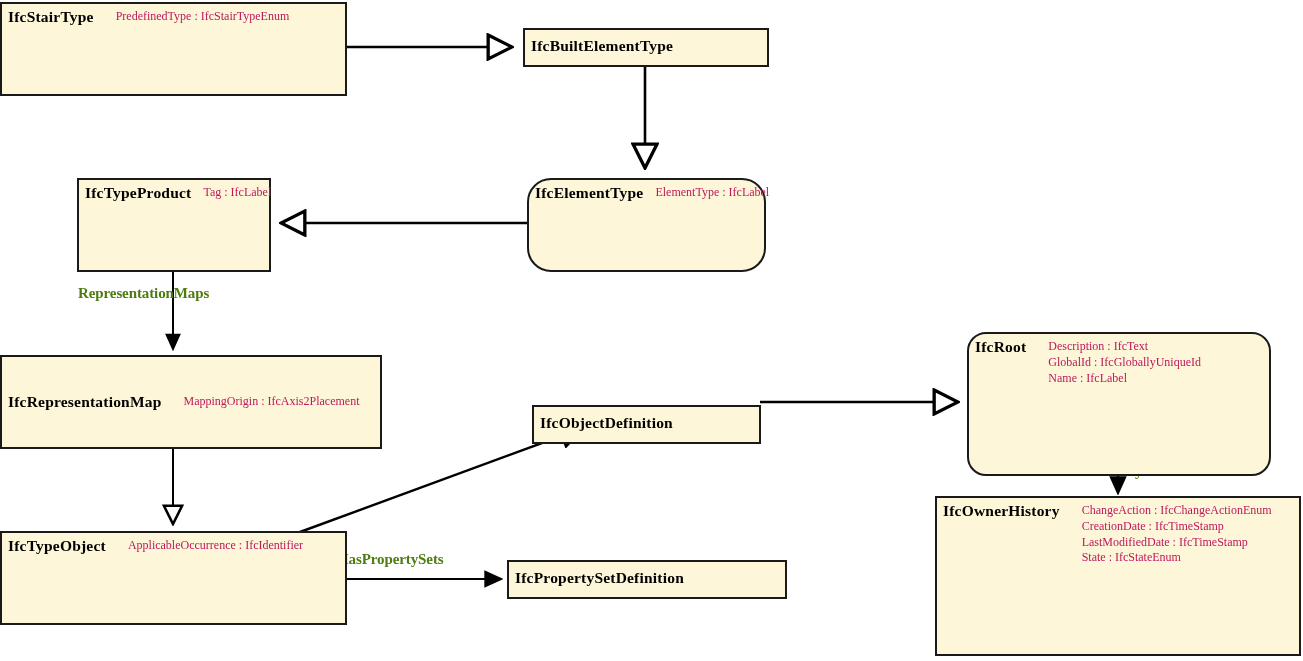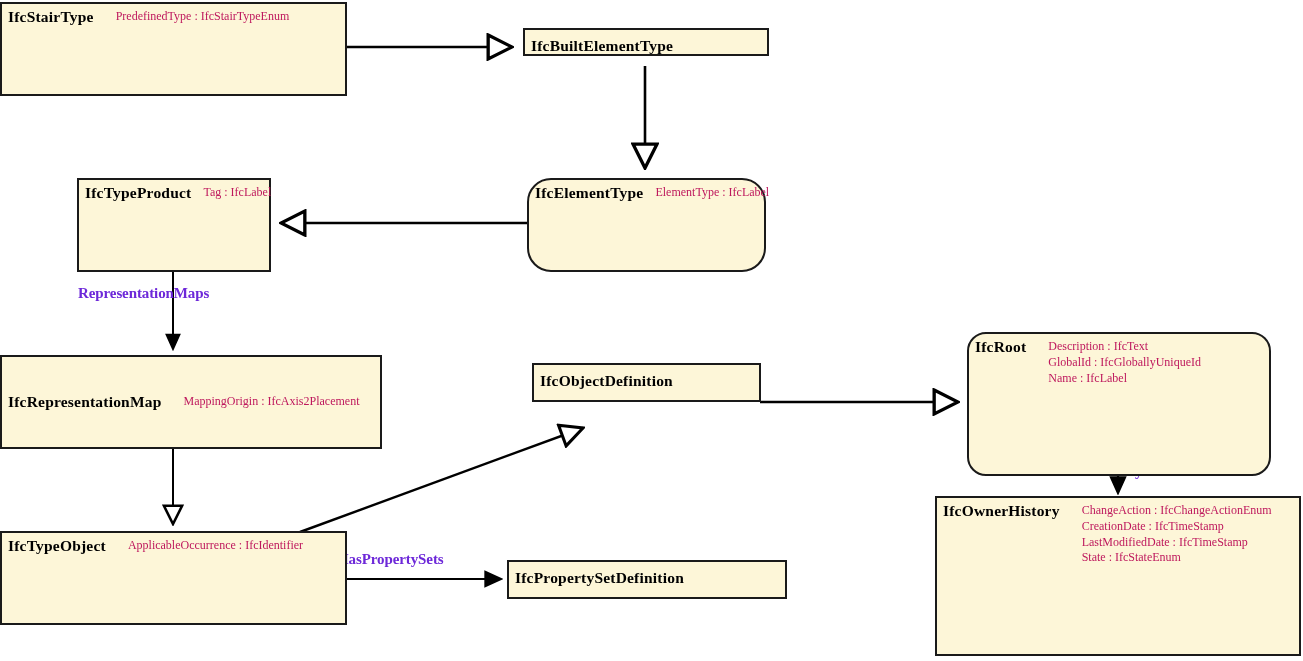--- a/index.html
+++ b/index.html
@@ -40,21 +40,21 @@
   .uml-attr{white-space:nowrap;}
   .uml-ops{
     min-height:19px;
     padding:2px 10px;
   }
 
   .edge-label{
     position:absolute;
     font-size:15px;
     font-weight:bold;
-    color:#6d28d9;
+    color:#4d7c0f;
     white-space:nowrap;
     letter-spacing:-0.1px;
   }
 </style>
 </head>
 <body>
 
 <div id="canvas">
 
   <svg class="edges" viewBox="0 0 1303 661">
@@ -95,21 +95,21 @@
   <div class="uml-class" style="left:0px;top:2px;width:347px;height:94px;">
     <div class="uml-name">IfcStairType</div>
     <div class="uml-sep"></div>
     <div class="uml-attrs">
       <div class="uml-attr">PredefinedType : IfcStairTypeEnum</div>
     </div>
     <div class="uml-sep"></div>
     <div class="uml-ops"></div>
   </div>
 
-  <div class="uml-class" style="left:523px;top:28px;width:246px;height:28px;">
+  <div class="uml-class" style="left:523px;top:28px;width:246px;height:39px;">
     <div class="uml-name" style="padding-top:7px;">IfcBuiltElementType</div>
   </div>
 
   <div class="uml-class" style="left:77px;top:178px;width:194px;height:94px;">
     <div class="uml-name">IfcTypeProduct</div>
     <div class="uml-sep"></div>
     <div class="uml-attrs" style="text-align:center;padding-left:6px;padding-right:6px;">
       <div class="uml-attr">Tag : IfcLabel</div>
     </div>
     <div class="uml-sep"></div>
@@ -129,21 +129,21 @@
   <div class="uml-class" style="left:0px;top:355px;width:382px;height:94px;align-items:center;">
     <div class="uml-name">IfcRepresentationMap</div>
     <div class="uml-sep"></div>
     <div class="uml-attrs">
       <div class="uml-attr">MappingOrigin : IfcAxis2Placement</div>
     </div>
     <div class="uml-sep"></div>
     <div class="uml-ops"></div>
   </div>
 
-  <div class="uml-class" style="left:532px;top:363px;width:229px;height:39px;">
+  <div class="uml-class" style="left:532px;top:405px;width:229px;height:39px;">
     <div class="uml-name" style="padding-top:7px;">IfcObjectDefinition</div>
   </div>
 
   <div class="uml-class" style="left:967px;top:332px;width:304px;height:144px;border-radius:19px;">
     <div class="uml-name">IfcRoot</div>
     <div class="uml-sep"></div>
     <div class="uml-attrs">
       <div class="uml-attr">Description : IfcText</div>
       <div class="uml-attr">GlobalId : IfcGloballyUniqueId</div>
       <div class="uml-attr">Name : IfcLabel</div>

